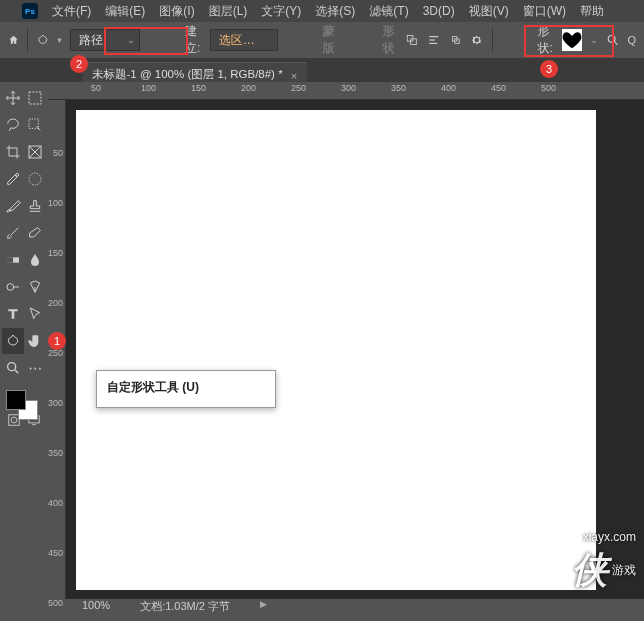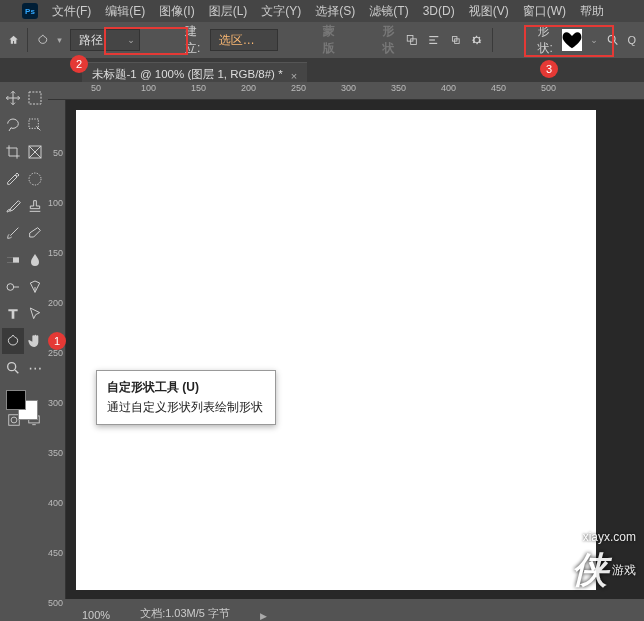--- a/index.html
+++ b/index.html
@@ -44,21 +44,21 @@
 .ruler-h .tlabel { position: absolute; bottom: 6px; }
 .rcontent { flex: 1; display: flex; }
 .ruler-v { width: 18px; background: #535353; border-right: 1px solid #333; position: relative; font-size: 9px; color: #bbb; }
 .ruler-v .tlabel { position: absolute; right: 2px; writing-mode: horizontal-tb; }
 .canvas-area { flex: 1; background: #282828; position: relative; overflow: hidden; }
 .canvas { position: absolute; background: #fff; left: 10px; top: 10px; width: 520px; height: 480px; }
 
 .tooltip { position: absolute; background: #fff; color: #222; border: 1px solid #999; border-radius: 0; padding: 8px 10px; font-size: 12px; z-index: 60; box-shadow: 0 2px 6px rgba(0,0,0,0.3); }
 .tooltip .tt-title { font-weight: bold; margin-bottom: 3px; }
 
-.statusbar { height: 22px; background: #535353; display: flex; align-items: flex-end; padding-left: 82px; font-size: 11px; color: #ccc; gap: 30px; }
+.statusbar { height: 22px; background: #535353; display: flex; align-items: flex-start; padding-left: 82px; font-size: 11px; color: #ccc; gap: 30px; }
 
 .watermark { position: absolute; right: 8px; bottom: 26px; z-index: 70; opacity: 0.9; text-align: right; }
 .watermark .wurl { color: #fff; font-size: 12px; margin-bottom: 2px; text-shadow: 0 0 3px #000; }
 .watermark .wlogo { display: flex; align-items: center; gap: 4px; justify-content: flex-end; }
 .watermark .wchar { font-size: 36px; color: #fff; font-weight: bold; font-style: italic; text-shadow: 0 0 4px #000; }
 .watermark .wtxt { font-size: 12px; color: #fff; text-shadow: 0 0 4px #000; }
 </style>
 </head>
 <body>
 
@@ -293,27 +293,26 @@
       </div>
       <div class="canvas-area">
         <div class="canvas"></div>
       </div>
     </div>
   </div>
 </div>
 
 <div class="statusbar">
   <span>100%</span>
-  <span>文档:1.03M/5 字节</span>
+  <span>文档:1.03M/2 字节</span>
   <span style="font-size:9px;color:#aaa">▶</span>
 </div>
 
 <div class="tooltip" style="left:96px; top:370px; width:180px">
   <div class="tt-title">自定形状工具 (U)</div>
-  <div>通过自定义形状列表绘制形状</div>
 </div>
 
 <div class="highlight" style="left:104px; top:27px; width:84px; height:28px"></div>
 <div class="highlight" style="left:524px; top:25px; width:90px; height:32px"></div>
 <div class="badge" style="left:48px; top:332px">1</div>
 <div class="badge" style="left:70px; top:55px">2</div>
 <div class="badge" style="left:540px; top:60px">3</div>
 
 <div class="watermark">
   <div class="wurl">xiayx.com</div>

